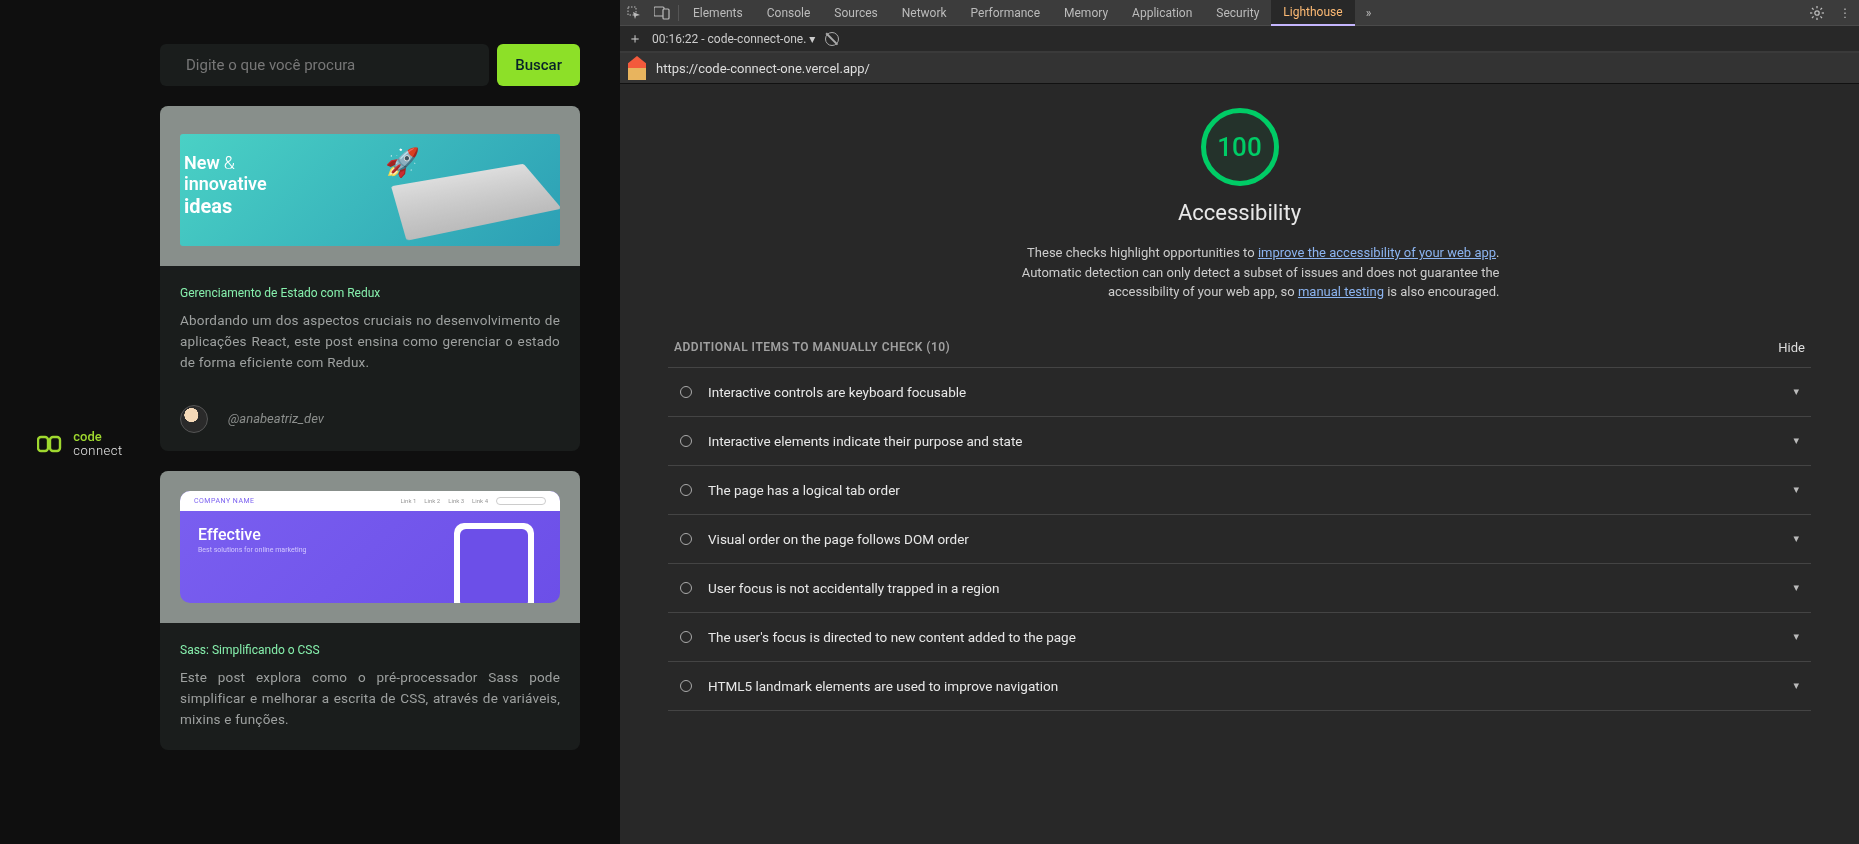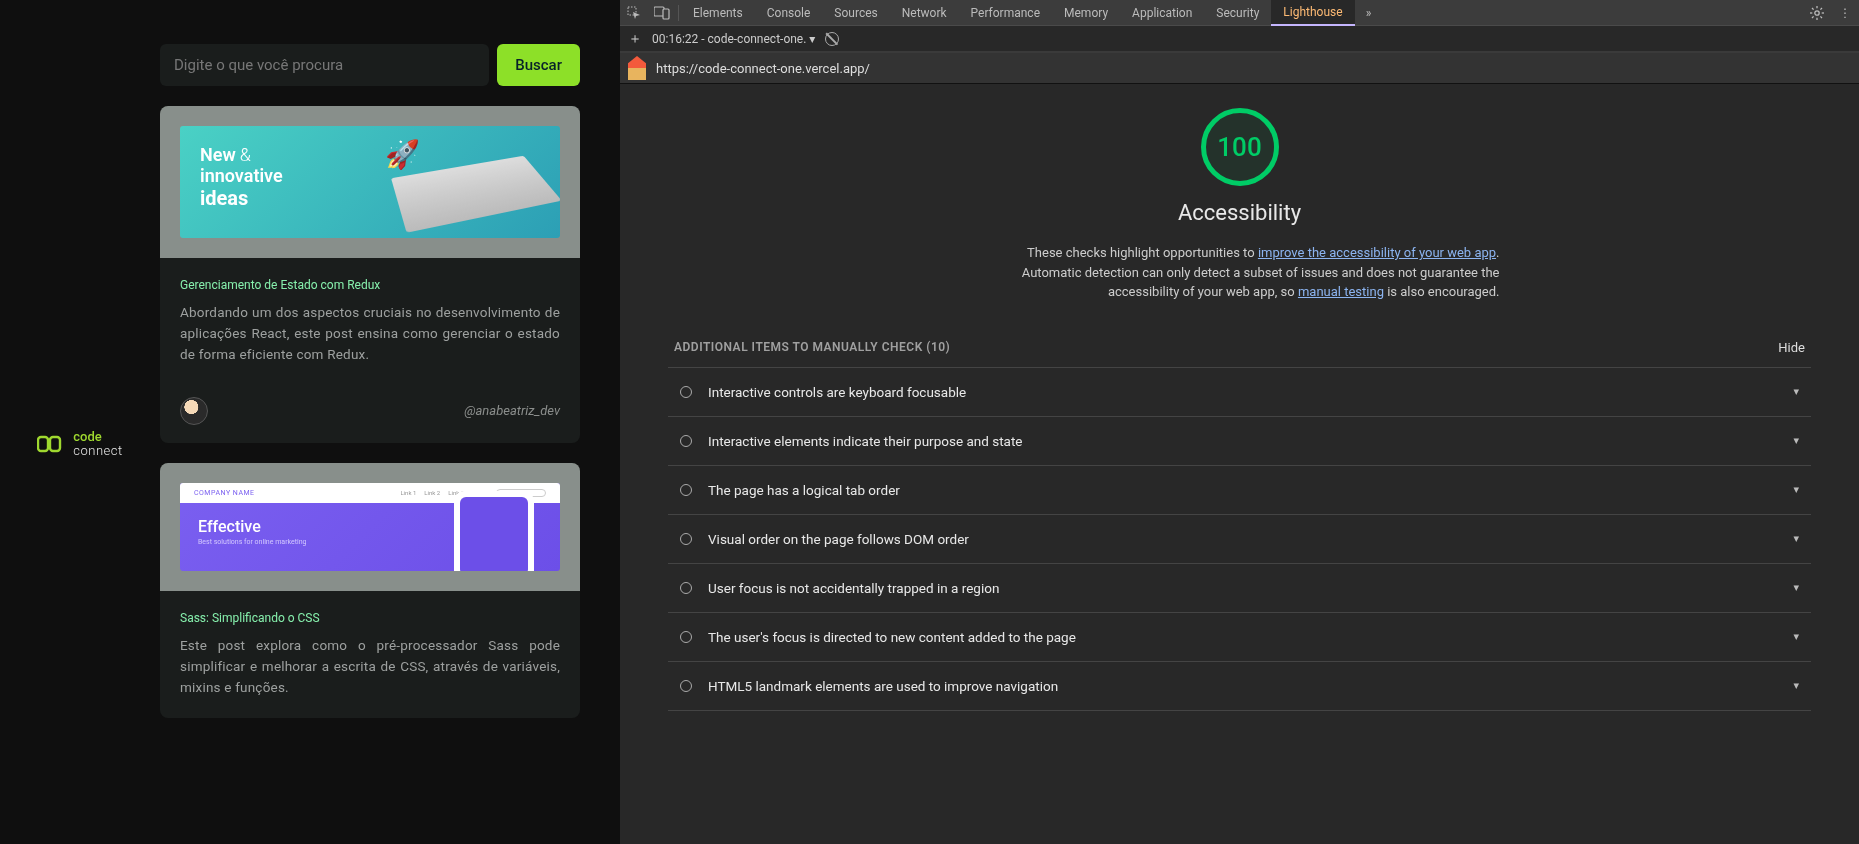--- a/index.html
+++ b/index.html
@@ -9,49 +9,49 @@
 .app-pane { width: 620px; background: #0f0f0f; display: flex; padding: 44px 0 0 0; overflow-y: auto; }
 .sidebar { width: 160px; display: flex; justify-content: center; padding-top: 0; }
 .logo { display: flex; align-items: center; gap: 6px; color: #a6e22e; font-size: 14px; }
 .logo-mark { width: 30px; height: 26px; }
 .logo-text { font-size: 13px; line-height: 1.1; color: #d0d0d0; }
 .logo-text .ln1 { display: block; color: #9fd82f; font-weight: 500; }
 .logo-text .ln2 { display: block; color: #e8e8e8; font-weight: 300; letter-spacing: 0.5px; }
 
 .main { flex: 1; padding-right: 40px; }
 .search-row { display: flex; gap: 8px; margin-bottom: 20px; }
-.search-input { flex: 1; background: #1a1d1c; border: none; border-radius: 6px; padding: 12px 14px; color: #aaa; font-size: 15px; }
+.search-input { flex: 1; background: #1a1d1c; border: none; border-radius: 6px; padding: 12px 26px; color: #aaa; font-size: 15px; }
 .search-input::placeholder { color: #777; }
 .search-btn { background: #8de028; color: #08222a; border: none; border-radius: 6px; padding: 8px 18px; font-size: 15px; font-weight: 500; cursor: pointer; }
 
 .card { background: #1a1d1c; border-radius: 8px; margin-bottom: 20px; overflow: hidden; }
 .card-cover { background: #888f8b; padding: 20px; }
-.thumb { height: 112px; border-radius: 3px; background: linear-gradient(135deg,#4ad1c5,#2c9fb5); position: relative; overflow: hidden; padding: 18px 20px; color: #fff; }
+.thumb { height: 112px; border-radius: 3px; background: linear-gradient(135deg,#4ad1c5,#2c9fb5); position: relative; overflow: hidden; padding: 18px 4px; color: #fff; margin-top: 8px; }
 .thumb .t1 { font-size: 18px; font-weight: 600; }
 .thumb .t2 { font-size: 18px; font-weight: 300; }
 .thumb .t3 { font-size: 20px; font-weight: 700; }
 .thumb-laptop { position: absolute; right: 12px; bottom: 4px; width: 150px; height: 90px; background: linear-gradient(180deg,#ddd,#bbb); border-radius: 4px; transform: perspective(400px) rotateX(55deg) rotateZ(-18deg); }
 .thumb-rocket { position: absolute; right: 140px; top: 12px; font-size: 28px; }
 
-.thumb2 { height: 88px; border-radius: 3px; background: linear-gradient(135deg,#7a5ff0,#6c4fe8); position: relative; overflow: hidden; }
+.thumb2 { height: 112px; border-radius: 10px; background: linear-gradient(135deg,#7a5ff0,#6c4fe8); position: relative; overflow: hidden; }
 .thumb2-top { background: #fff; padding: 6px 14px; font-size: 8px; color: #7a5ff0; display: flex; justify-content: space-between; align-items: center; }
 .thumb2-tag { font-size: 7px; letter-spacing: 0.5px; }
 .thumb2-nav { display: flex; gap: 8px; font-size: 6px; color: #999; }
 .thumb2-search { width: 50px; height: 8px; border: 1px solid #ccc; border-radius: 8px; }
 .thumb2-body { padding: 14px 18px; color: #fff; }
 .thumb2-h { font-size: 16px; font-weight: 500; color: #fff; }
 .thumb2-h2 { font-size: 16px; font-weight: 500; }
 .thumb2-sub { font-size: 7px; color: #d3c8ff; margin-top: 2px; }
 .thumb2-phone { position: absolute; right: 26px; bottom: -10px; width: 80px; height: 90px; background: #fff; border-radius: 10px; padding: 6px; }
 .thumb2-phone-inner { background: #6c4fe8; height: 100%; border-radius: 6px; }
 
 .card-body { padding: 20px; }
 .card-title { color: #86efac; font-size: 12px; font-weight: 400; margin-bottom: 10px; }
 .card-desc { color: #9da09f; font-size: 13.5px; line-height: 1.55; text-align: justify; letter-spacing: 0.2px; }
-.card-footer { padding: 12px 20px 18px; display: flex; justify-content: space-between; align-items: center; gap: 20px; }
+.card-footer { padding: 12px 20px 18px; display: flex; justify-content: flex-start; align-items: center; gap: 20px; }
 .avatar { width: 28px; height: 28px; border-radius: 50%; background: radial-gradient(circle at 40% 35%, #f5d9b8 30%, #2a2a2a 31%); border: 1px solid #555; }
 .handle { color: #8b8e8c; font-size: 13px; font-style: italic; }
 
 
 .devtools { flex: 1; background: #282828; display: flex; flex-direction: column; font-size: 12px; }
 .dt-tabs { display: flex; align-items: center; background: #3c3c3c; height: 26px; border-bottom: 1px solid #4a4a4a; }
 .dt-icon-btn { width: 28px; height: 26px; display: flex; align-items: center; justify-content: center; color: #bbb; cursor: pointer; }
 .dt-sep { width: 1px; height: 16px; background: #555; margin: 0 2px; }
 .dt-tab { padding: 0 12px; height: 26px; display: flex; align-items: center; color: #bbb; cursor: pointer; font-size: 12px; }
 .dt-tab.active { color: #fdba74; border-bottom: 2px solid #c4b5fd; background: #282828; }

